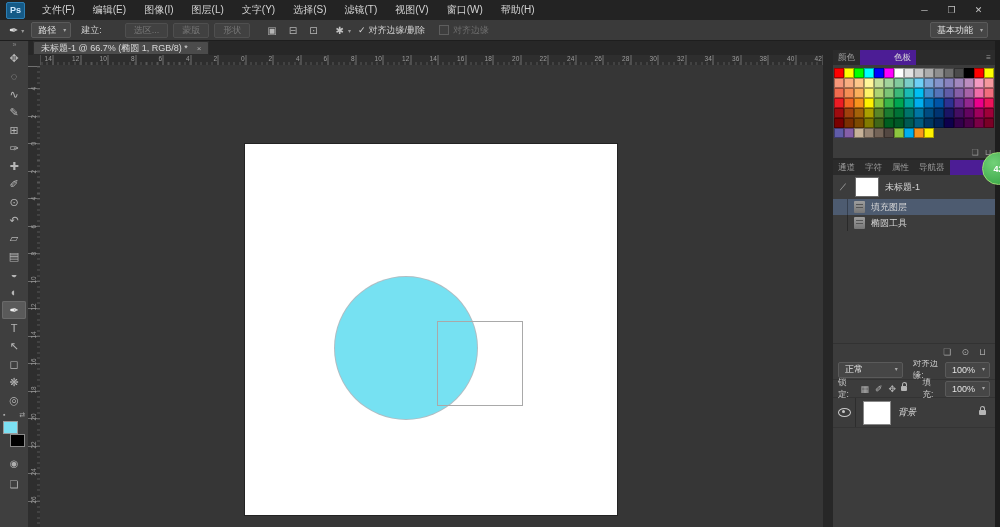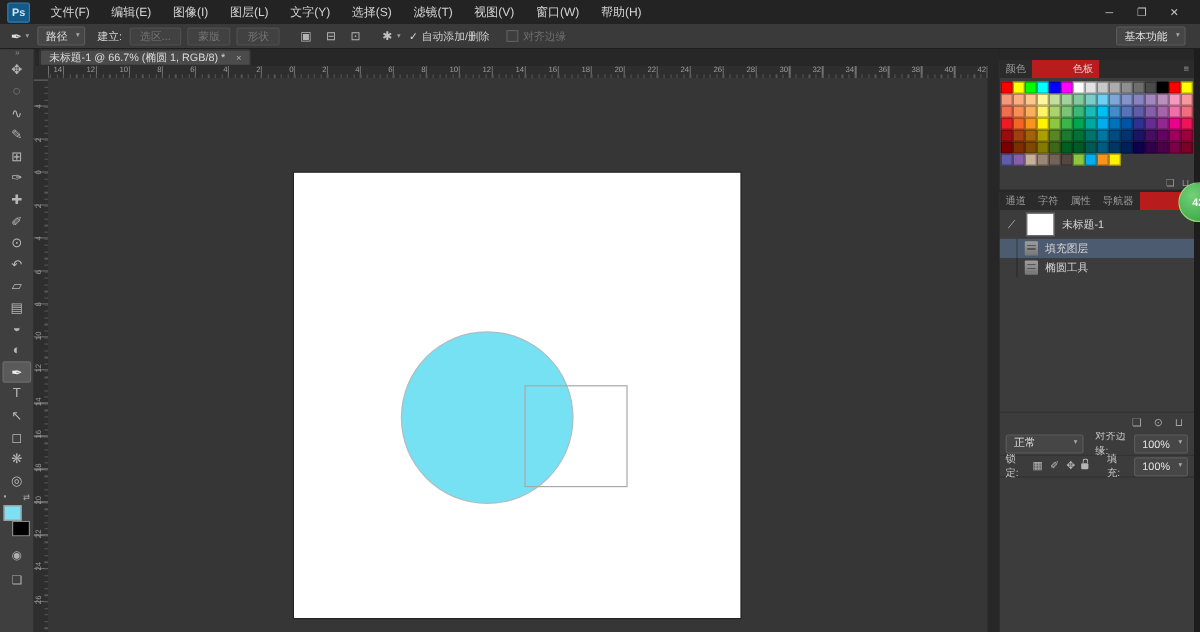--- a/index.html
+++ b/index.html
@@ -11,21 +11,21 @@
   .menu-item{color:#d4d4d4;font-size:10px;padding:0 9px;height:100%;display:flex;align-items:center;cursor:default;white-space:nowrap;}
   .winbtns{margin-left:auto;display:flex;margin-right:8px;}
   .winbtn{color:#c6c6c6;font-size:9px;width:27px;text-align:center;}
 
   
   .optionsbar{position:absolute;left:0;top:20px;width:1000px;height:20px;background:#3a3a3a;border-bottom:1px solid #1e1e1e;display:flex;align-items:center;font-size:9px;color:#cfcfcf;}
   .ob-toolicon{margin:0 3px 0 9px;color:#dedede;font-size:11px;}
   .ob-dd-arrow{font-size:6px;color:#9a9a9a;margin-right:7px;}
   .select{background:#464646;border:1px solid #5a5a5a;border-radius:2px;padding:1px 4px 1px 6px;display:inline-flex;align-items:center;gap:7px;font-size:9px;color:#e2e2e2;height:12px;}
   .select .arr{font-size:6px;color:#a8a8a8;line-height:5px;}
-  .ob-label{margin:0 6px 0 10px;color:#d2d2d2;}
+  .ob-label{margin:0 23px 0 10px;color:#d2d2d2;}
   .btn-disabled{background:#414141;border:1px solid #4f4f4f;border-radius:2px;color:#757575;font-size:9px;padding:1px 8px;margin-right:5px;height:11px;display:flex;align-items:center;}
   .ob-icon{color:#b4b4b4;font-size:10px;margin:0 6px;}
   .ob-gear{color:#c2c2c2;font-size:10px;margin:0 4px 0 12px;}
   .checkmark{color:#d8d8d8;font-size:9px;margin-right:3px;}
   .checkbox-dim{width:8px;height:8px;border:1px solid #5e5e5e;background:#3e3e3e;display:inline-block;margin:0 4px 0 14px;}
   .ob-dim{color:#6d6d6d;}
   .workspace{margin-left:auto;margin-right:12px;}
 
   
   .tabbar{position:absolute;left:28px;top:41px;width:805px;height:14px;background:#272727;}
@@ -63,21 +63,21 @@
 
   
   .rightcol{position:absolute;left:833px;top:41px;width:187px;height:486px;background:#272727;}
   .edgestrip{position:absolute;left:995px;top:41px;width:5px;height:486px;background:#1d1d1d;}
   .panel{position:absolute;left:0;width:162px;background:#3c3c3c;overflow:hidden;}
   #swatches-panel{top:9px;height:108px;}
   #history-panel{top:119px;height:200px;}
   #layers-panel{top:319px;height:167px;}
   .ptabs{height:15px;background:#2b2b2b;display:flex;align-items:stretch;font-size:8.5px;color:#9b9b9b;white-space:nowrap;}
   .ptab{padding:0 5px;display:flex;align-items:center;}
-  .ptab.active{background:#b91c1c;color:#dadada;padding-left:34px;}
+  .ptab.active{background:#4c1d95;color:#dadada;padding-left:34px;}
   .pmenu{margin-left:auto;color:#9b9b9b;font-size:8px;display:flex;align-items:center;padding-right:4px;gap:2px;}
 
   .swatchgrid{margin:3px 0 0 1px;width:160px;display:flex;flex-wrap:wrap;}
   .swatch{width:10px;height:10px;box-shadow:inset 0 0 0 1px rgba(0,0,0,0.35);}
   .swfooter{position:absolute;right:4px;bottom:1px;display:flex;gap:6px;color:#9a9a9a;font-size:8px;}
 
   .snapshot-row{display:flex;align-items:center;height:24px;padding-left:4px;gap:7px;font-size:9px;color:#d6d6d6;}
   .snapthumb{width:22px;height:18px;background:#ffffff;outline:1px solid #6a6a6a;flex:none;}
   .snap-brushcell{width:12px;color:#b9b9b9;font-size:9px;text-align:center;}
   .hist-row{display:flex;align-items:center;height:16px;font-size:9px;color:#d6d6d6;}
@@ -147,21 +147,21 @@
         <span class="btn-disabled">形状</span>
       </span>
     <span id="path-op-icons" style="display:flex;align-items:center;margin-left:6px;">
         <span class="ob-icon">▣</span>
         <span class="ob-icon">⊟</span>
         <span class="ob-icon">⊡</span>
       </span>
     <span class="ob-gear">✱</span>
     <span class="ob-dd-arrow">▾</span>
     <span class="checkmark">✓</span>
-    <span>自动添加/删除</span>
+    <span>对齐边缘/删除</span>
     <span class="checkbox-dim"></span>
     <span class="ob-dim">对齐边缘</span>
     <span class="select workspace">
       <span>基本功能</span>
       <span class="arr">▾</span>
     </span>
   </div>
 
   <div class="tabbar">
     <div class="doctab">
@@ -447,20 +447,28 @@
             <span class="lockicon">✥</span>
           </span>
         <span class="lock"></span>
         <span style="margin-left:10px;">填充:</span>
         <span class="select">
           <span>100%</span>
           <span class="arr">▾</span>
         </span>
       </div>
       <div id="layer-rows">
+          <div class="layer">
+            <span class="eyecell">
+              <span class="eye"></span>
+            </span>
+            <span class="lthumb" style="background: rgb(255, 255, 255);"></span>
+            <span class="lname italic">背景</span>
+            <span class="lock locksym"></span>
+          </div>
         </div>
     </div>
 
   </div>
   <div class="edgestrip"></div>
 
   <div class="greenbadge">
     <span>42</span>
   </div>
 

